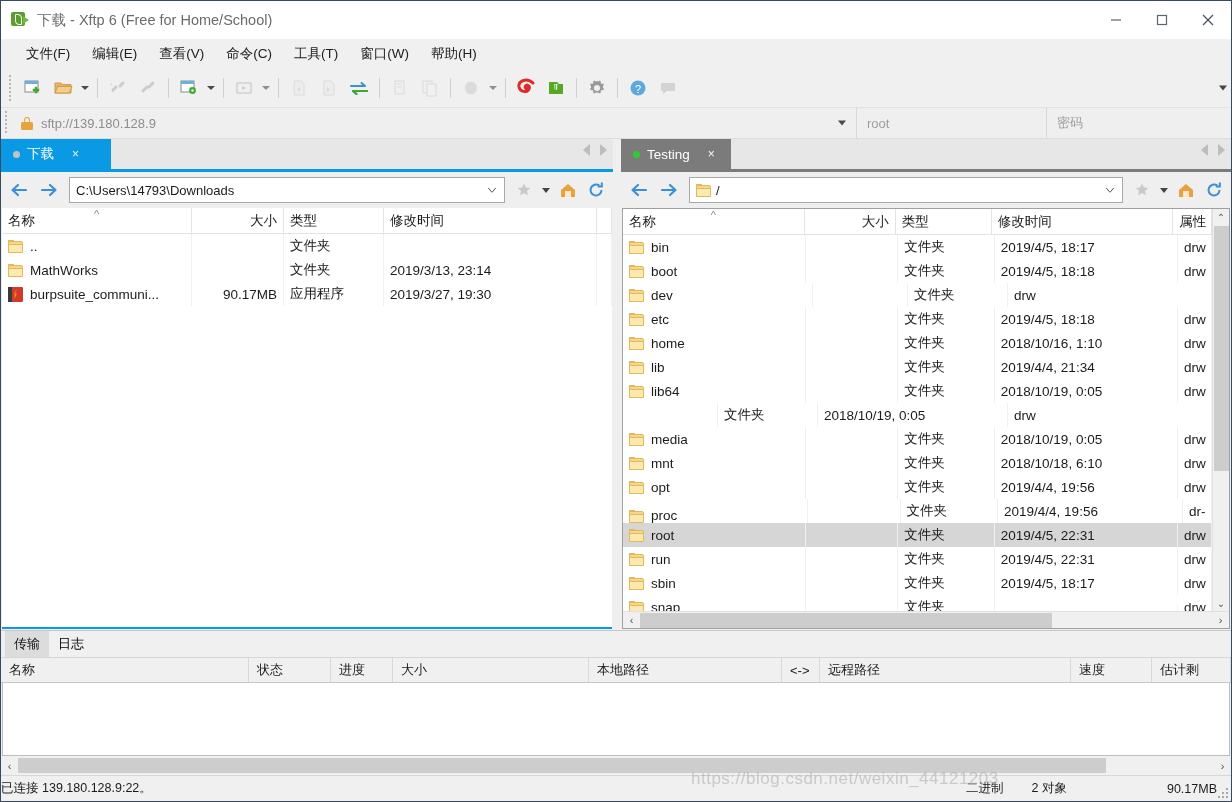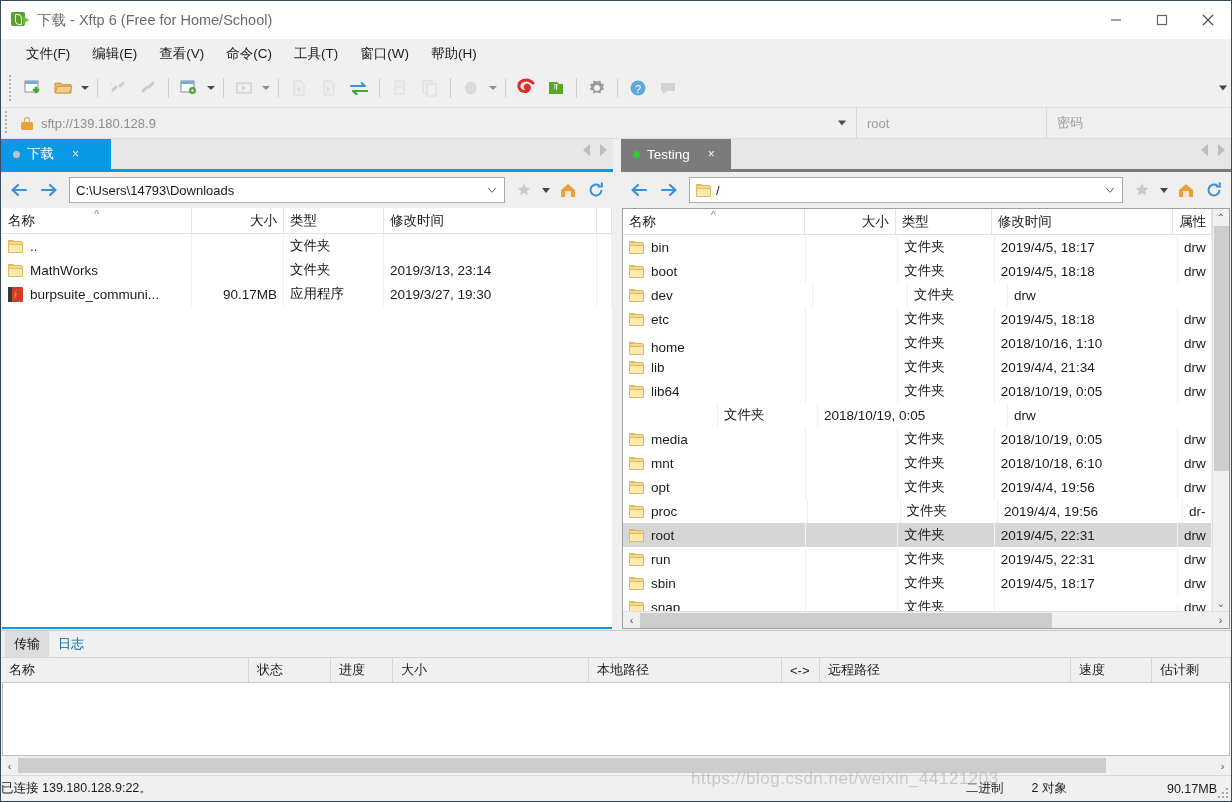--- a/index.html
+++ b/index.html
@@ -473,21 +473,21 @@
   }
   .bt-tabs {
     height: 26px; flex: 0 0 26px;
     display: flex; align-items: center;
     padding-left: 4px;
     background: #f0f0f0;
   }
   .bt-tab {
     padding: 4px 9px;
     font-size: 13px;
-    color: #0369a1;
+    color: #000000;
   }
   .bt-tab.active {
     background: #dcdcdc;
     color: #111;
   }
   .bt-head {
     height: 26px; flex: 0 0 26px;
     display: flex;
     background: #f0f0f0;
     border-top: 1px solid #d6d6d6;
@@ -1002,111 +1002,111 @@
                   <span class="front"></span>
                 </span>
                 <span>etc</span>
               </div>
               <div class="fc right" style="width: 95px;"></div>
               <div class="fc" style="width: 100px;">文件夹</div>
               <div class="fc" style="width: 190px;">2019/4/5, 18:18</div>
               <div class="fc" style="flex: 1 1 auto;">drw</div>
             </div>
             <div class="frow">
+              <div class="fc name" style="width: 190px;">
+                <span class="folder">
+                  <span class="tab2"></span>
+                  <span class="back"></span>
+                  <span class="front"></span>
+                </span>
+                <span>home</span>
+              </div>
+              <div class="fc right" style="width: 95px;"></div>
+              <div class="fc" style="width: 100px;">文件夹</div>
+              <div class="fc" style="width: 190px;">2018/10/16, 1:10</div>
+              <div class="fc" style="flex: 1 1 auto;">drw</div>
+            </div>
+            <div class="frow">
+              <div class="fc name" style="width: 190px;">
+                <span class="folder">
+                  <span class="tab2"></span>
+                  <span class="back"></span>
+                  <span class="front"></span>
+                </span>
+                <span>lib</span>
+              </div>
+              <div class="fc right" style="width: 95px;"></div>
+              <div class="fc" style="width: 100px;">文件夹</div>
+              <div class="fc" style="width: 190px;">2019/4/4, 21:34</div>
+              <div class="fc" style="flex: 1 1 auto;">drw</div>
+            </div>
+            <div class="frow">
+              <div class="fc name" style="width: 190px;">
+                <span class="folder">
+                  <span class="tab2"></span>
+                  <span class="back"></span>
+                  <span class="front"></span>
+                </span>
+                <span>lib64</span>
+              </div>
+              <div class="fc right" style="width: 95px;"></div>
+              <div class="fc" style="width: 100px;">文件夹</div>
+              <div class="fc" style="width: 190px;">2018/10/19, 0:05</div>
+              <div class="fc" style="flex: 1 1 auto;">drw</div>
+            </div>
+            <div class="frow">
+              <div class="fc right" style="width: 95px;"></div>
+              <div class="fc" style="width: 100px;">文件夹</div>
+              <div class="fc" style="width: 190px;">2018/10/19, 0:05</div>
+              <div class="fc" style="flex: 1 1 auto;">drw</div>
+            </div>
+            <div class="frow">
+              <div class="fc name" style="width: 190px;">
+                <span class="folder">
+                  <span class="tab2"></span>
+                  <span class="back"></span>
+                  <span class="front"></span>
+                </span>
+                <span>media</span>
+              </div>
+              <div class="fc right" style="width: 95px;"></div>
+              <div class="fc" style="width: 100px;">文件夹</div>
+              <div class="fc" style="width: 190px;">2018/10/19, 0:05</div>
+              <div class="fc" style="flex: 1 1 auto;">drw</div>
+            </div>
+            <div class="frow">
+              <div class="fc name" style="width: 190px;">
+                <span class="folder">
+                  <span class="tab2"></span>
+                  <span class="back"></span>
+                  <span class="front"></span>
+                </span>
+                <span>mnt</span>
+              </div>
+              <div class="fc right" style="width: 95px;"></div>
+              <div class="fc" style="width: 100px;">文件夹</div>
+              <div class="fc" style="width: 190px;">2018/10/18, 6:10</div>
+              <div class="fc" style="flex: 1 1 auto;">drw</div>
+            </div>
+            <div class="frow">
+              <div class="fc name" style="width: 190px;">
+                <span class="folder">
+                  <span class="tab2"></span>
+                  <span class="back"></span>
+                  <span class="front"></span>
+                </span>
+                <span>opt</span>
+              </div>
+              <div class="fc right" style="width: 95px;"></div>
+              <div class="fc" style="width: 100px;">文件夹</div>
+              <div class="fc" style="width: 190px;">2019/4/4, 19:56</div>
+              <div class="fc" style="flex: 1 1 auto;">drw</div>
+            </div>
+            <div class="frow">
               <div class="fc name" style="width: 190px; align-items: flex-end;">
-                <span class="folder">
-                  <span class="tab2"></span>
-                  <span class="back"></span>
-                  <span class="front"></span>
-                </span>
-                <span>home</span>
-              </div>
-              <div class="fc right" style="width: 95px;"></div>
-              <div class="fc" style="width: 100px;">文件夹</div>
-              <div class="fc" style="width: 190px;">2018/10/16, 1:10</div>
-              <div class="fc" style="flex: 1 1 auto;">drw</div>
-            </div>
-            <div class="frow">
-              <div class="fc name" style="width: 190px;">
-                <span class="folder">
-                  <span class="tab2"></span>
-                  <span class="back"></span>
-                  <span class="front"></span>
-                </span>
-                <span>lib</span>
-              </div>
-              <div class="fc right" style="width: 95px;"></div>
-              <div class="fc" style="width: 100px;">文件夹</div>
-              <div class="fc" style="width: 190px;">2019/4/4, 21:34</div>
-              <div class="fc" style="flex: 1 1 auto;">drw</div>
-            </div>
-            <div class="frow">
-              <div class="fc name" style="width: 190px;">
-                <span class="folder">
-                  <span class="tab2"></span>
-                  <span class="back"></span>
-                  <span class="front"></span>
-                </span>
-                <span>lib64</span>
-              </div>
-              <div class="fc right" style="width: 95px;"></div>
-              <div class="fc" style="width: 100px;">文件夹</div>
-              <div class="fc" style="width: 190px;">2018/10/19, 0:05</div>
-              <div class="fc" style="flex: 1 1 auto;">drw</div>
-            </div>
-            <div class="frow">
-              <div class="fc right" style="width: 95px;"></div>
-              <div class="fc" style="width: 100px;">文件夹</div>
-              <div class="fc" style="width: 190px;">2018/10/19, 0:05</div>
-              <div class="fc" style="flex: 1 1 auto;">drw</div>
-            </div>
-            <div class="frow">
-              <div class="fc name" style="width: 190px;">
-                <span class="folder">
-                  <span class="tab2"></span>
-                  <span class="back"></span>
-                  <span class="front"></span>
-                </span>
-                <span>media</span>
-              </div>
-              <div class="fc right" style="width: 95px;"></div>
-              <div class="fc" style="width: 100px;">文件夹</div>
-              <div class="fc" style="width: 190px;">2018/10/19, 0:05</div>
-              <div class="fc" style="flex: 1 1 auto;">drw</div>
-            </div>
-            <div class="frow">
-              <div class="fc name" style="width: 190px;">
-                <span class="folder">
-                  <span class="tab2"></span>
-                  <span class="back"></span>
-                  <span class="front"></span>
-                </span>
-                <span>mnt</span>
-              </div>
-              <div class="fc right" style="width: 95px;"></div>
-              <div class="fc" style="width: 100px;">文件夹</div>
-              <div class="fc" style="width: 190px;">2018/10/18, 6:10</div>
-              <div class="fc" style="flex: 1 1 auto;">drw</div>
-            </div>
-            <div class="frow">
-              <div class="fc name" style="width: 190px;">
-                <span class="folder">
-                  <span class="tab2"></span>
-                  <span class="back"></span>
-                  <span class="front"></span>
-                </span>
-                <span>opt</span>
-              </div>
-              <div class="fc right" style="width: 95px;"></div>
-              <div class="fc" style="width: 100px;">文件夹</div>
-              <div class="fc" style="width: 190px;">2019/4/4, 19:56</div>
-              <div class="fc" style="flex: 1 1 auto;">drw</div>
-            </div>
-            <div class="frow">
-              <div class="fc name" style="width: 190px;">
                 <span class="folder">
                   <span class="tab2"></span>
                   <span class="back"></span>
                   <span class="front"></span>
                 </span>
                 <span>proc</span>
               </div>
               <div class="fc right" style="width: 95px;"></div>
               <div class="fc" style="width: 100px;">文件夹</div>
               <div class="fc" style="width: 190px;">2019/4/4, 19:56</div>

